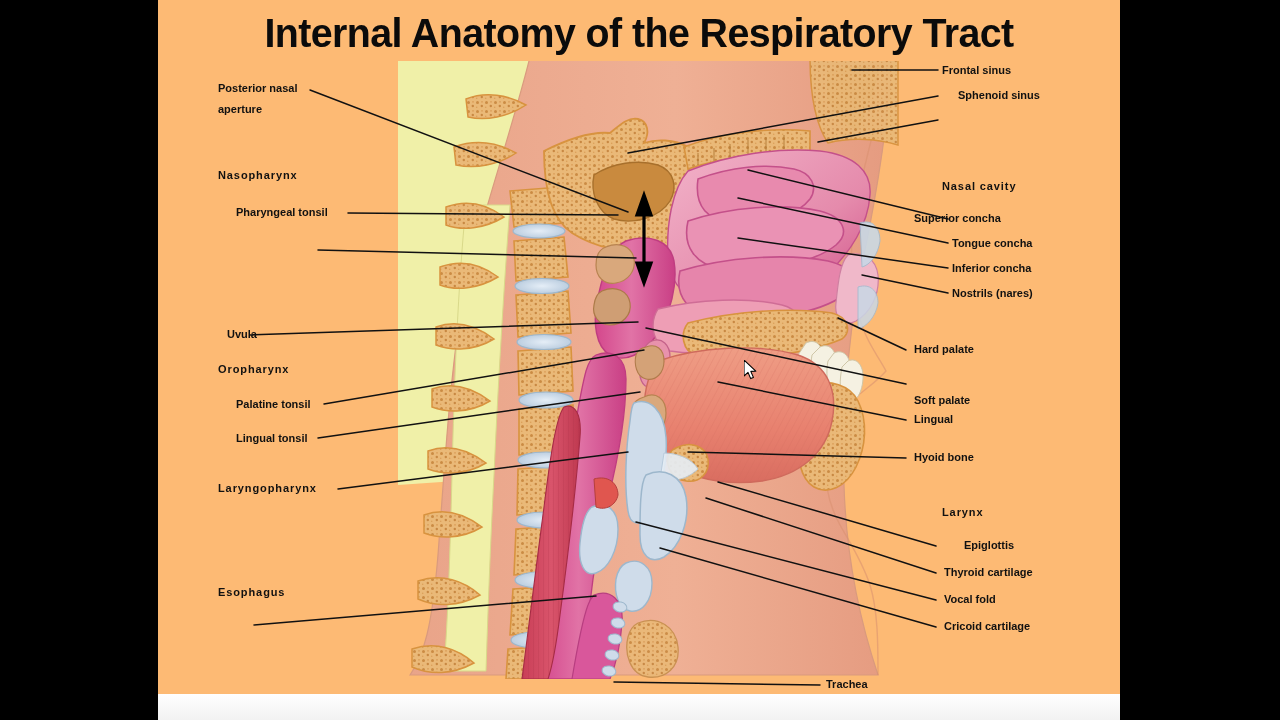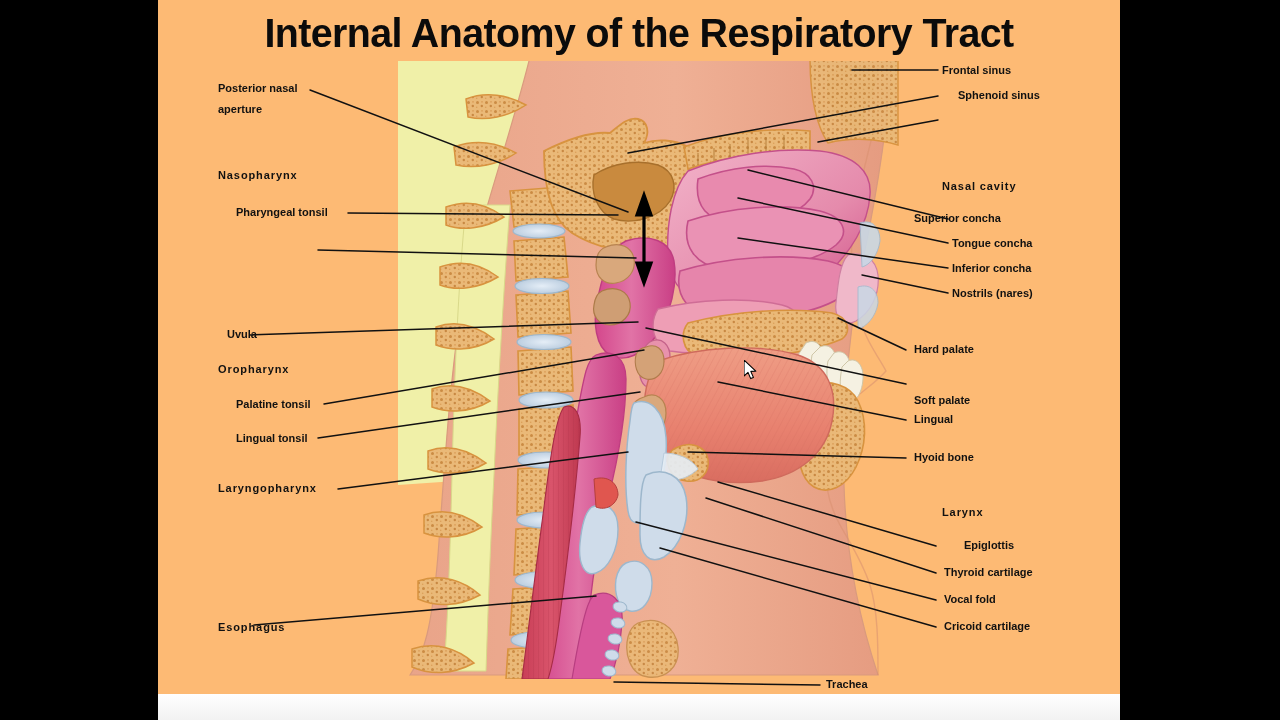--- a/index.html
+++ b/index.html
@@ -354,21 +354,21 @@
     <div class="lbl l" style="left:25px;top:324px;">Uvula</div>
 
     <div class="lbl l group" style="left:16px;top:359px;">Oropharynx</div>
 
     <div class="lbl l" style="left:34px;top:394px;text-align:center;">Palatine tonsil</div>
 
     <div class="lbl l" style="left:34px;top:428px;">Lingual tonsil</div>
 
     <div class="lbl l group" style="left:16px;top:478px;">Laryngopharynx</div>
 
-    <div class="lbl l group" style="left:16px;top:617px;text-align:center;">Esophagus</div>
+    <div class="lbl l group" style="left:16px;top:582px;text-align:center;">Esophagus</div>
 
     <div class="lbl r" style="left:784px;top:60px;">Frontal sinus</div>
 
     <div class="lbl r" style="left:800px;top:85px;">Sphenoid sinus</div>
 
 
     <div class="lbl r group" style="left:784px;top:176px;">Nasal cavity</div>
 
     <div class="lbl r" style="left:756px;top:208px;">Superior concha</div>
 

